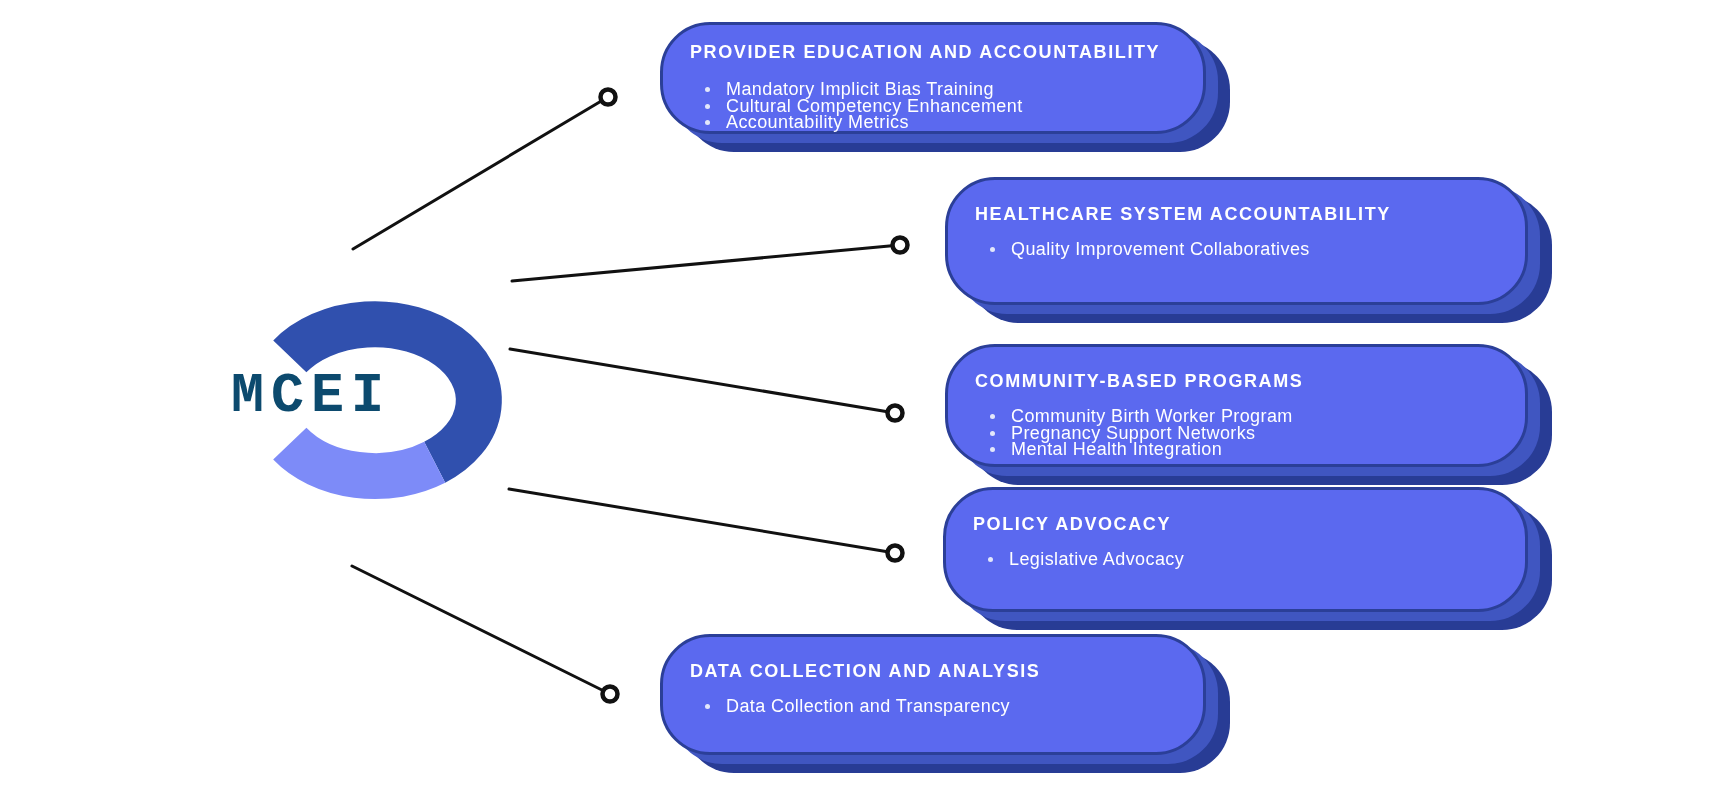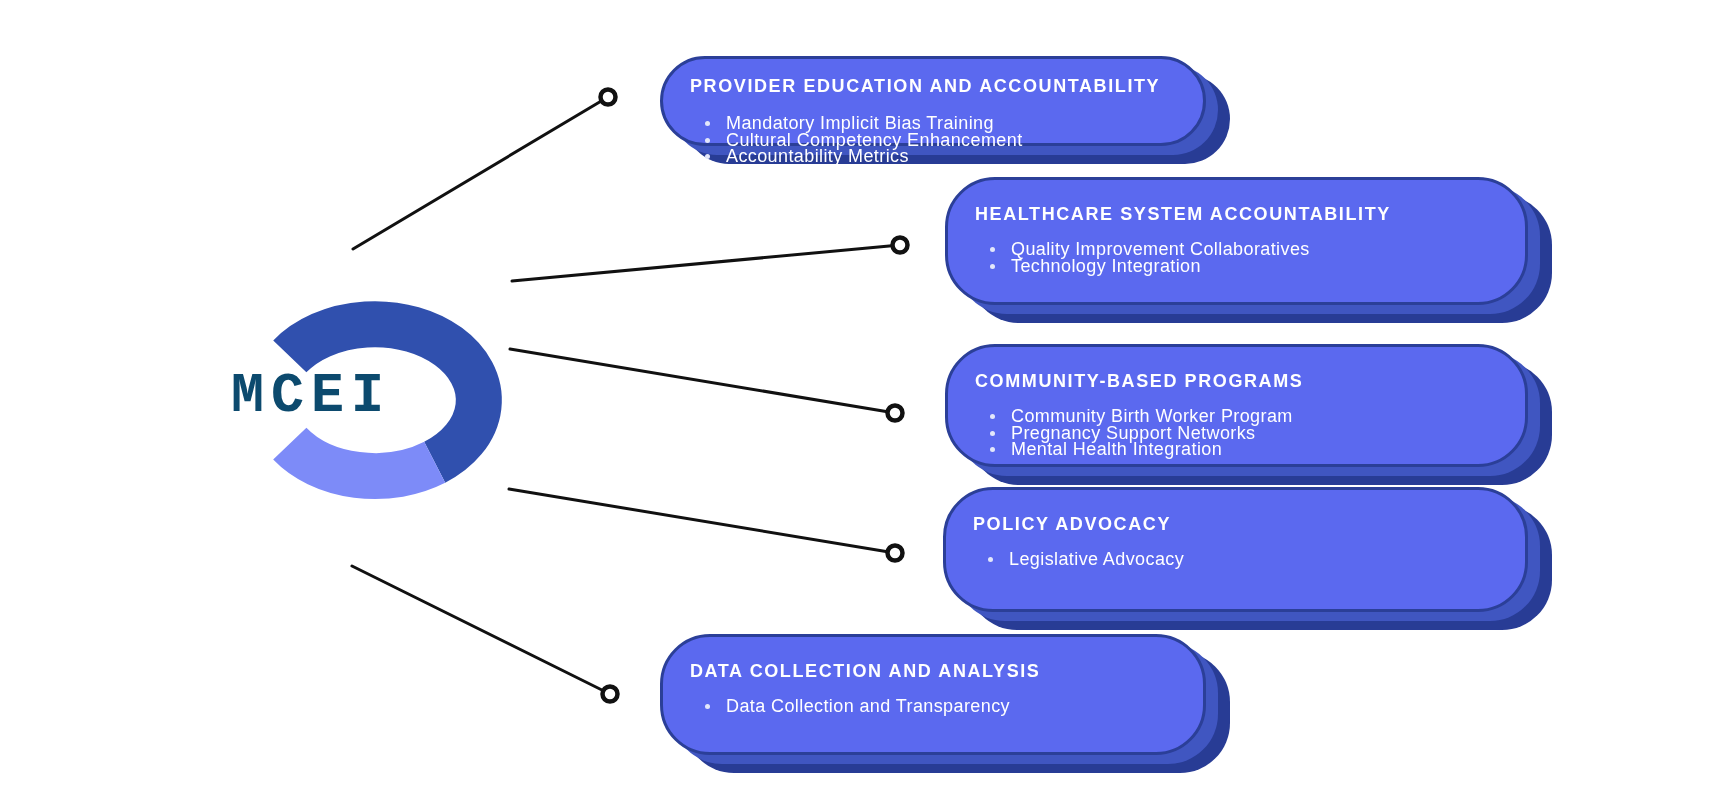--- a/index.html
+++ b/index.html
@@ -38,21 +38,21 @@
   .card li{
     position:relative;
     font-size:18px;line-height:16.5px;
     color:#ffffff;letter-spacing:.4px;
     white-space:nowrap;
   }
   .card li::before{
     content:"";position:absolute;left:-21px;top:6px;
     width:5px;height:5px;border-radius:50%;background:#e3e7fa;
   }
-  .card-1{left:660px;top:22px;width:546px;height:90px;padding-top:17px;margin-top:34px;}
+  .card-1{left:660px;top:22px;width:546px;height:112px;padding-top:17px;}
   .card-1 ul{margin-top:19px;}
   .card-2{left:945px;top:177px;width:583px;height:128px;}
   .card-3{left:945px;top:344px;width:583px;height:123px;}
   .card-4{left:943px;top:487px;width:585px;height:125px;}
   .card-5{left:660px;top:634px;width:546px;height:121px;}
 </style>
 </head>
 <body>
 
 <div class="canvas">
@@ -83,21 +83,20 @@
       <li>Mandatory Implicit Bias Training</li>
       <li>Cultural Competency Enhancement</li>
       <li>Accountability Metrics</li>
     </ul>
   </section>
 
   <section class="card card-2">
     <h2>HEALTHCARE SYSTEM ACCOUNTABILITY</h2>
     <ul>
       <li>Quality Improvement Collaboratives</li>
-      <li>Technology Integration</li>
     </ul>
   </section>
 
   <section class="card card-3">
     <h2>COMMUNITY-BASED PROGRAMS</h2>
     <ul>
       <li>Community Birth Worker Program</li>
       <li>Pregnancy Support Networks</li>
       <li>Mental Health Integration</li>
     </ul>

